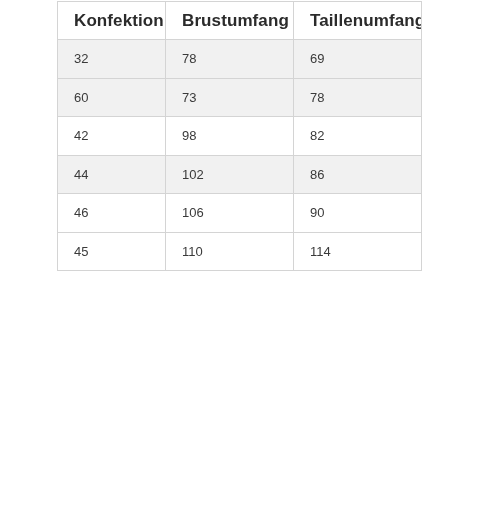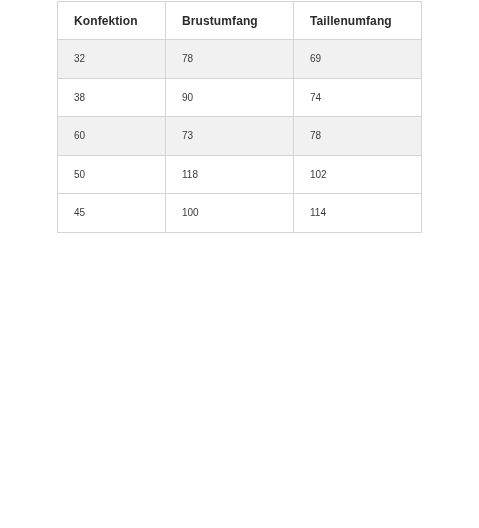--- a/index.html
+++ b/index.html
@@ -48,29 +48,29 @@
     vertical-align: middle;
     padding: 0 8px 0 16px;
     white-space: nowrap;
     overflow: hidden;
   }
 
   table.size-table thead th {
     height: 37px;
     background: #ffffff;
     color: #2b2b2b;
-    font-size: 12px;
+    font-size: 17px;
     font-weight: bold;
     letter-spacing: 0.1px;
   }
 
   table.size-table tbody td {
     height: 37.5px;
     color: #3a3a3a;
-    font-size: 10px;
+    font-size: 13px;
     font-weight: normal;
     background: #ffffff;
   }
 
   table.size-table tbody tr.striped td {
     background: #f1f1f1;
   }
 </style>
 </head>
 <body>
@@ -90,37 +90,42 @@
           <th>Brustumfang</th>
           <th>Taillenumfang</th>
         </tr>
       </thead>
       <tbody>
         <tr class="striped">
           <td>32</td>
           <td>78</td>
           <td>69</td>
         </tr>
-        <tr>
-          <td>38</td>
-          <td>90</td>
-          <td>74</td>
-        </tr>
         <tr class="striped">
           <td>60</td>
           <td>73</td>
           <td>78</td>
         </tr>
         <tr>
-          <td>50</td>
-          <td>118</td>
+          <td>42</td>
+          <td>98</td>
+          <td>82</td>
+        </tr>
+        <tr class="striped">
+          <td>44</td>
           <td>102</td>
+          <td>86</td>
+        </tr>
+        <tr>
+          <td>46</td>
+          <td>106</td>
+          <td>90</td>
         </tr>
         <tr>
           <td>45</td>
-          <td>100</td>
+          <td>110</td>
           <td>114</td>
         </tr>
       </tbody>
     </table>
   </div>
 
 </div>
 
 </body></html>

